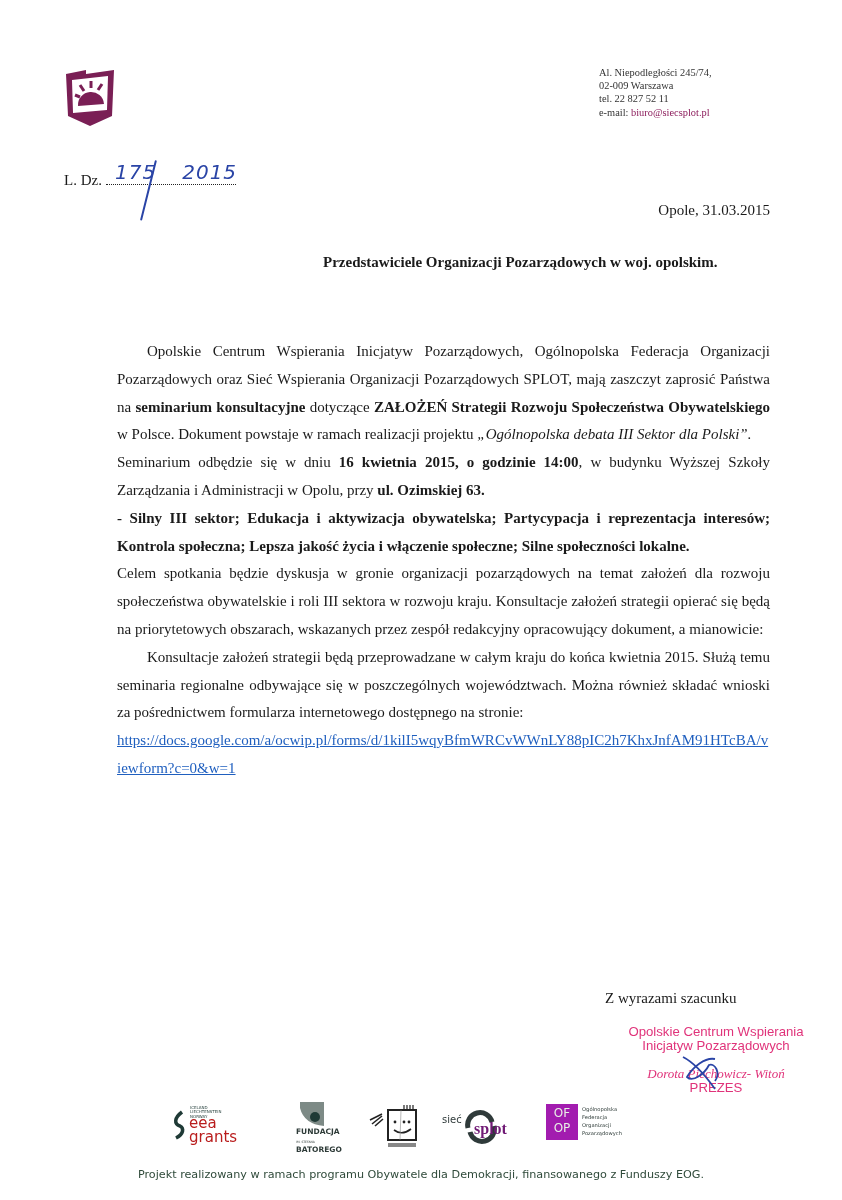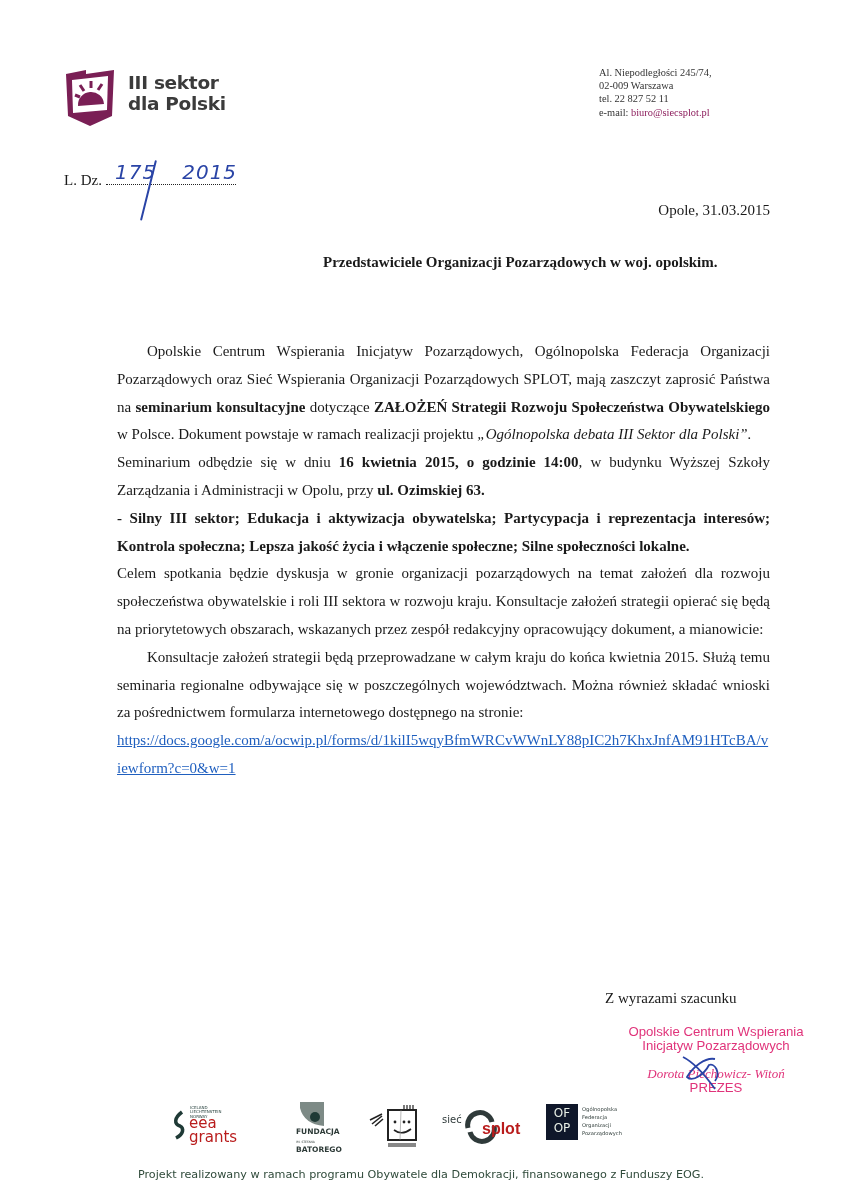--- a/index.html
+++ b/index.html
@@ -54,24 +54,20 @@
 <div class="abs logo">
   <svg class="logo-mark" viewBox="0 0 62 62">
     <path d="M4 8 L24 4 L24 8 L52 4 L50 50 L28 60 L6 50 Z" fill="#7a1f55"></path>
     <path d="M10 14 L46 10 L45 44 L11 47 Z" fill="#ffffff"></path>
     <path d="M16 40 A13 13 0 0 1 42 38 Z" fill="#7a1f55"></path>
     <line x1="29" y1="15" x2="29" y2="22" stroke="#7a1f55" stroke-width="3"></line>
     <line x1="18" y1="19" x2="22" y2="25" stroke="#7a1f55" stroke-width="3"></line>
     <line x1="40" y1="18" x2="36" y2="24" stroke="#7a1f55" stroke-width="3"></line>
     <line x1="13" y1="29" x2="18" y2="31" stroke="#7a1f55" stroke-width="3"></line>
   </svg>
-  <div class="logo-text">
-    <div>III sektor</div>
-    <div>dla Polski</div>
-  </div>
 </div>
 
 <div class="abs contact">
   <div>Al. Niepodległości 245/74,</div>
   <div>02-009 Warszawa</div>
   <div>tel. 22 827 52 11</div>
   <div><span>e-mail: </span><a class="email-link">biuro@siecsplot.pl</a></div>
 </div>
 
 <div class="abs ref">
@@ -143,25 +139,25 @@
       <rect x="20" y="41" width="28" height="4" fill="#888"></rect>
     </svg>
   </div>
 
   <div class="logo-item" style="left:282px;top:10px;width:100px;height:40px;">
     <div style="position:absolute;left:0;top:6px;font-family:'DejaVu Sans',sans-serif;font-size:10px;color:#2f3a3a;">sieć</div>
     <svg style="position:absolute;left:22px;top:2px" width="34" height="34" viewBox="0 0 34 34">
       <path d="M4 18 A12 12 0 0 1 28 12" stroke="#2f3a3a" stroke-width="5" fill="none"></path>
       <path d="M30 16 A12 12 0 0 1 6 22" stroke="#2f3a3a" stroke-width="5" fill="none"></path>
     </svg>
-    <div style="position:absolute;left:40px;top:12px;font-family:Liberation Sans, sans-serif;font-weight:bold;font-size:16px;color:#b91c1c;">splot</div>
+    <div style="position:absolute;left:32px;top:12px;font-family:Liberation Serif, serif;font-weight:bold;font-size:16px;color:#701a75;">splot</div>
   </div>
 
   <div class="logo-item" style="left:386px;top:6px;width:100px;height:40px;">
-    <div style="position:absolute;left:0;top:0;width:32px;height:34px;background:#0f172a;color:#e8efe6;font-family:'DejaVu Sans',sans-serif;font-size:12px;line-height:15px;text-align:center;padding-top:2px;word-spacing:3px;">OF OP</div>
+    <div style="position:absolute;left:0;top:0;width:32px;height:34px;background:#a21caf;color:#e8efe6;font-family:'DejaVu Sans',sans-serif;font-size:12px;line-height:15px;text-align:center;padding-top:2px;word-spacing:3px;">OF OP</div>
     <div style="position:absolute;left:36px;top:1px;font-family:'DejaVu Sans',sans-serif;font-size:5.2px;line-height:8px;color:#2e3b38;">
       <div>Ogólnopolska</div>
       <div>Federacja</div>
       <div>Organizacji</div>
       <div>Pozarządowych</div>
     </div>
   </div>
 </div>
 
 <div class="abs footer-note">Projekt realizowany w ramach programu Obywatele dla Demokracji, finansowanego z Funduszy EOG.</div>

